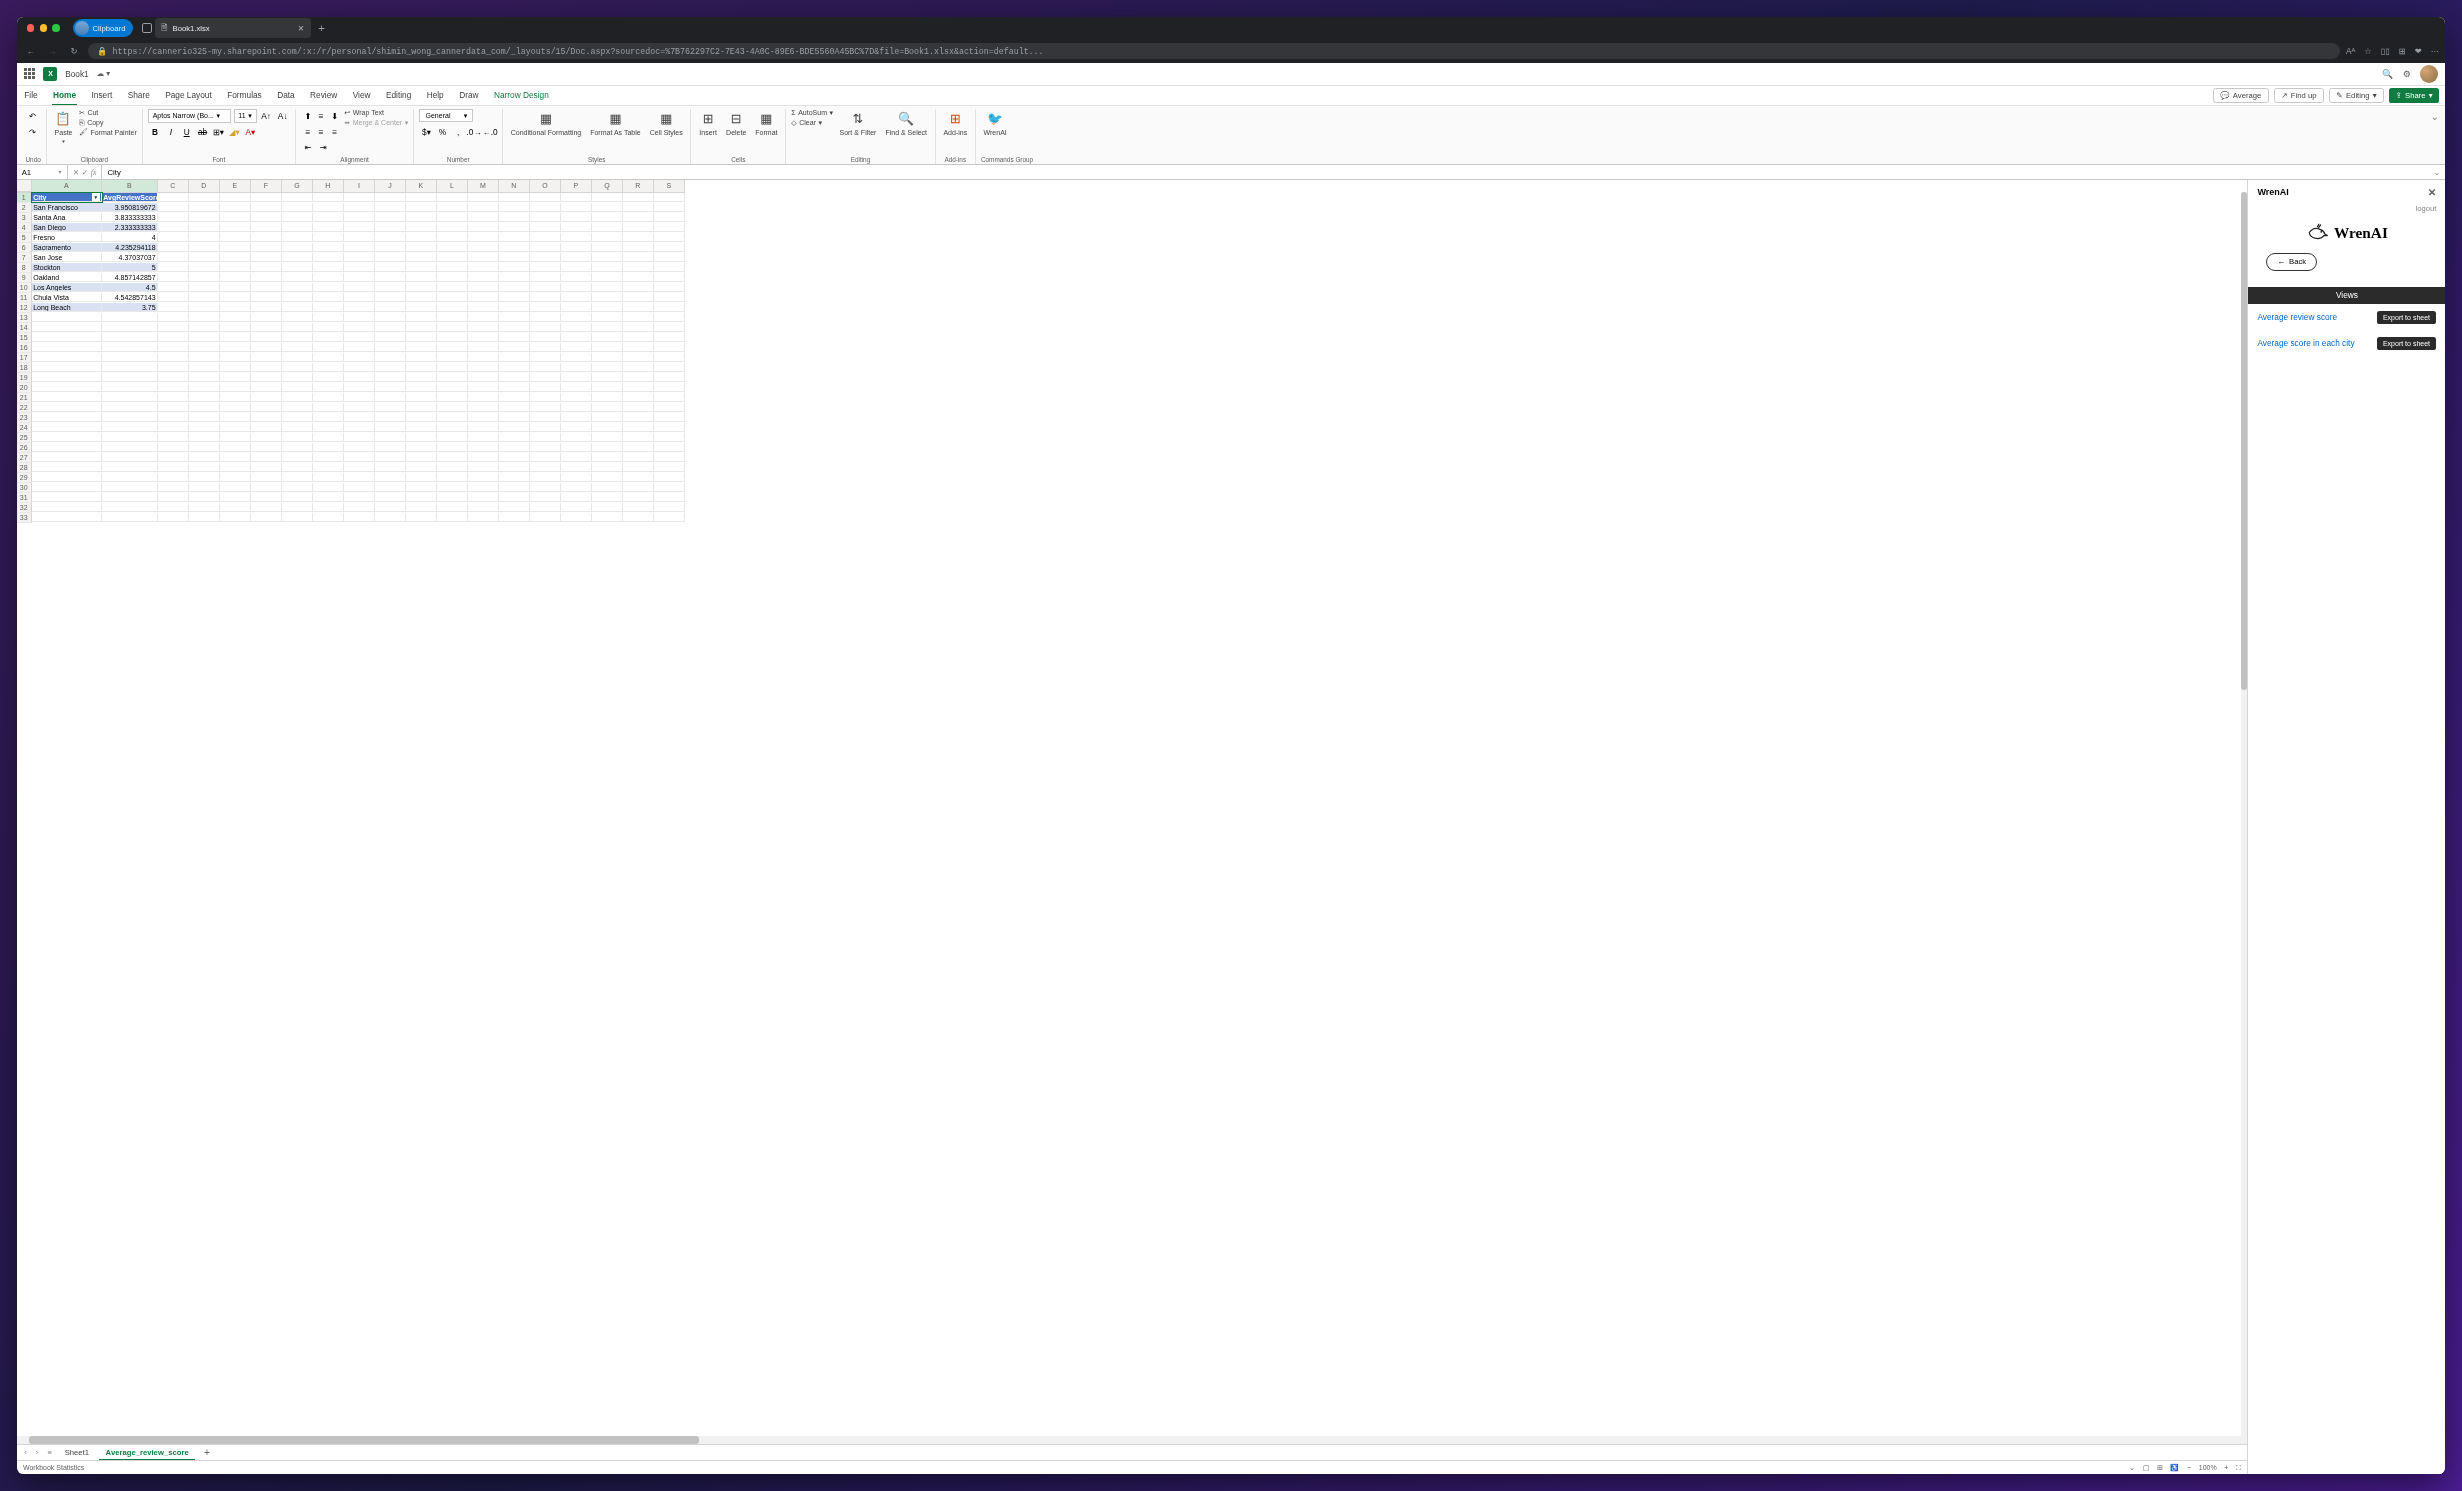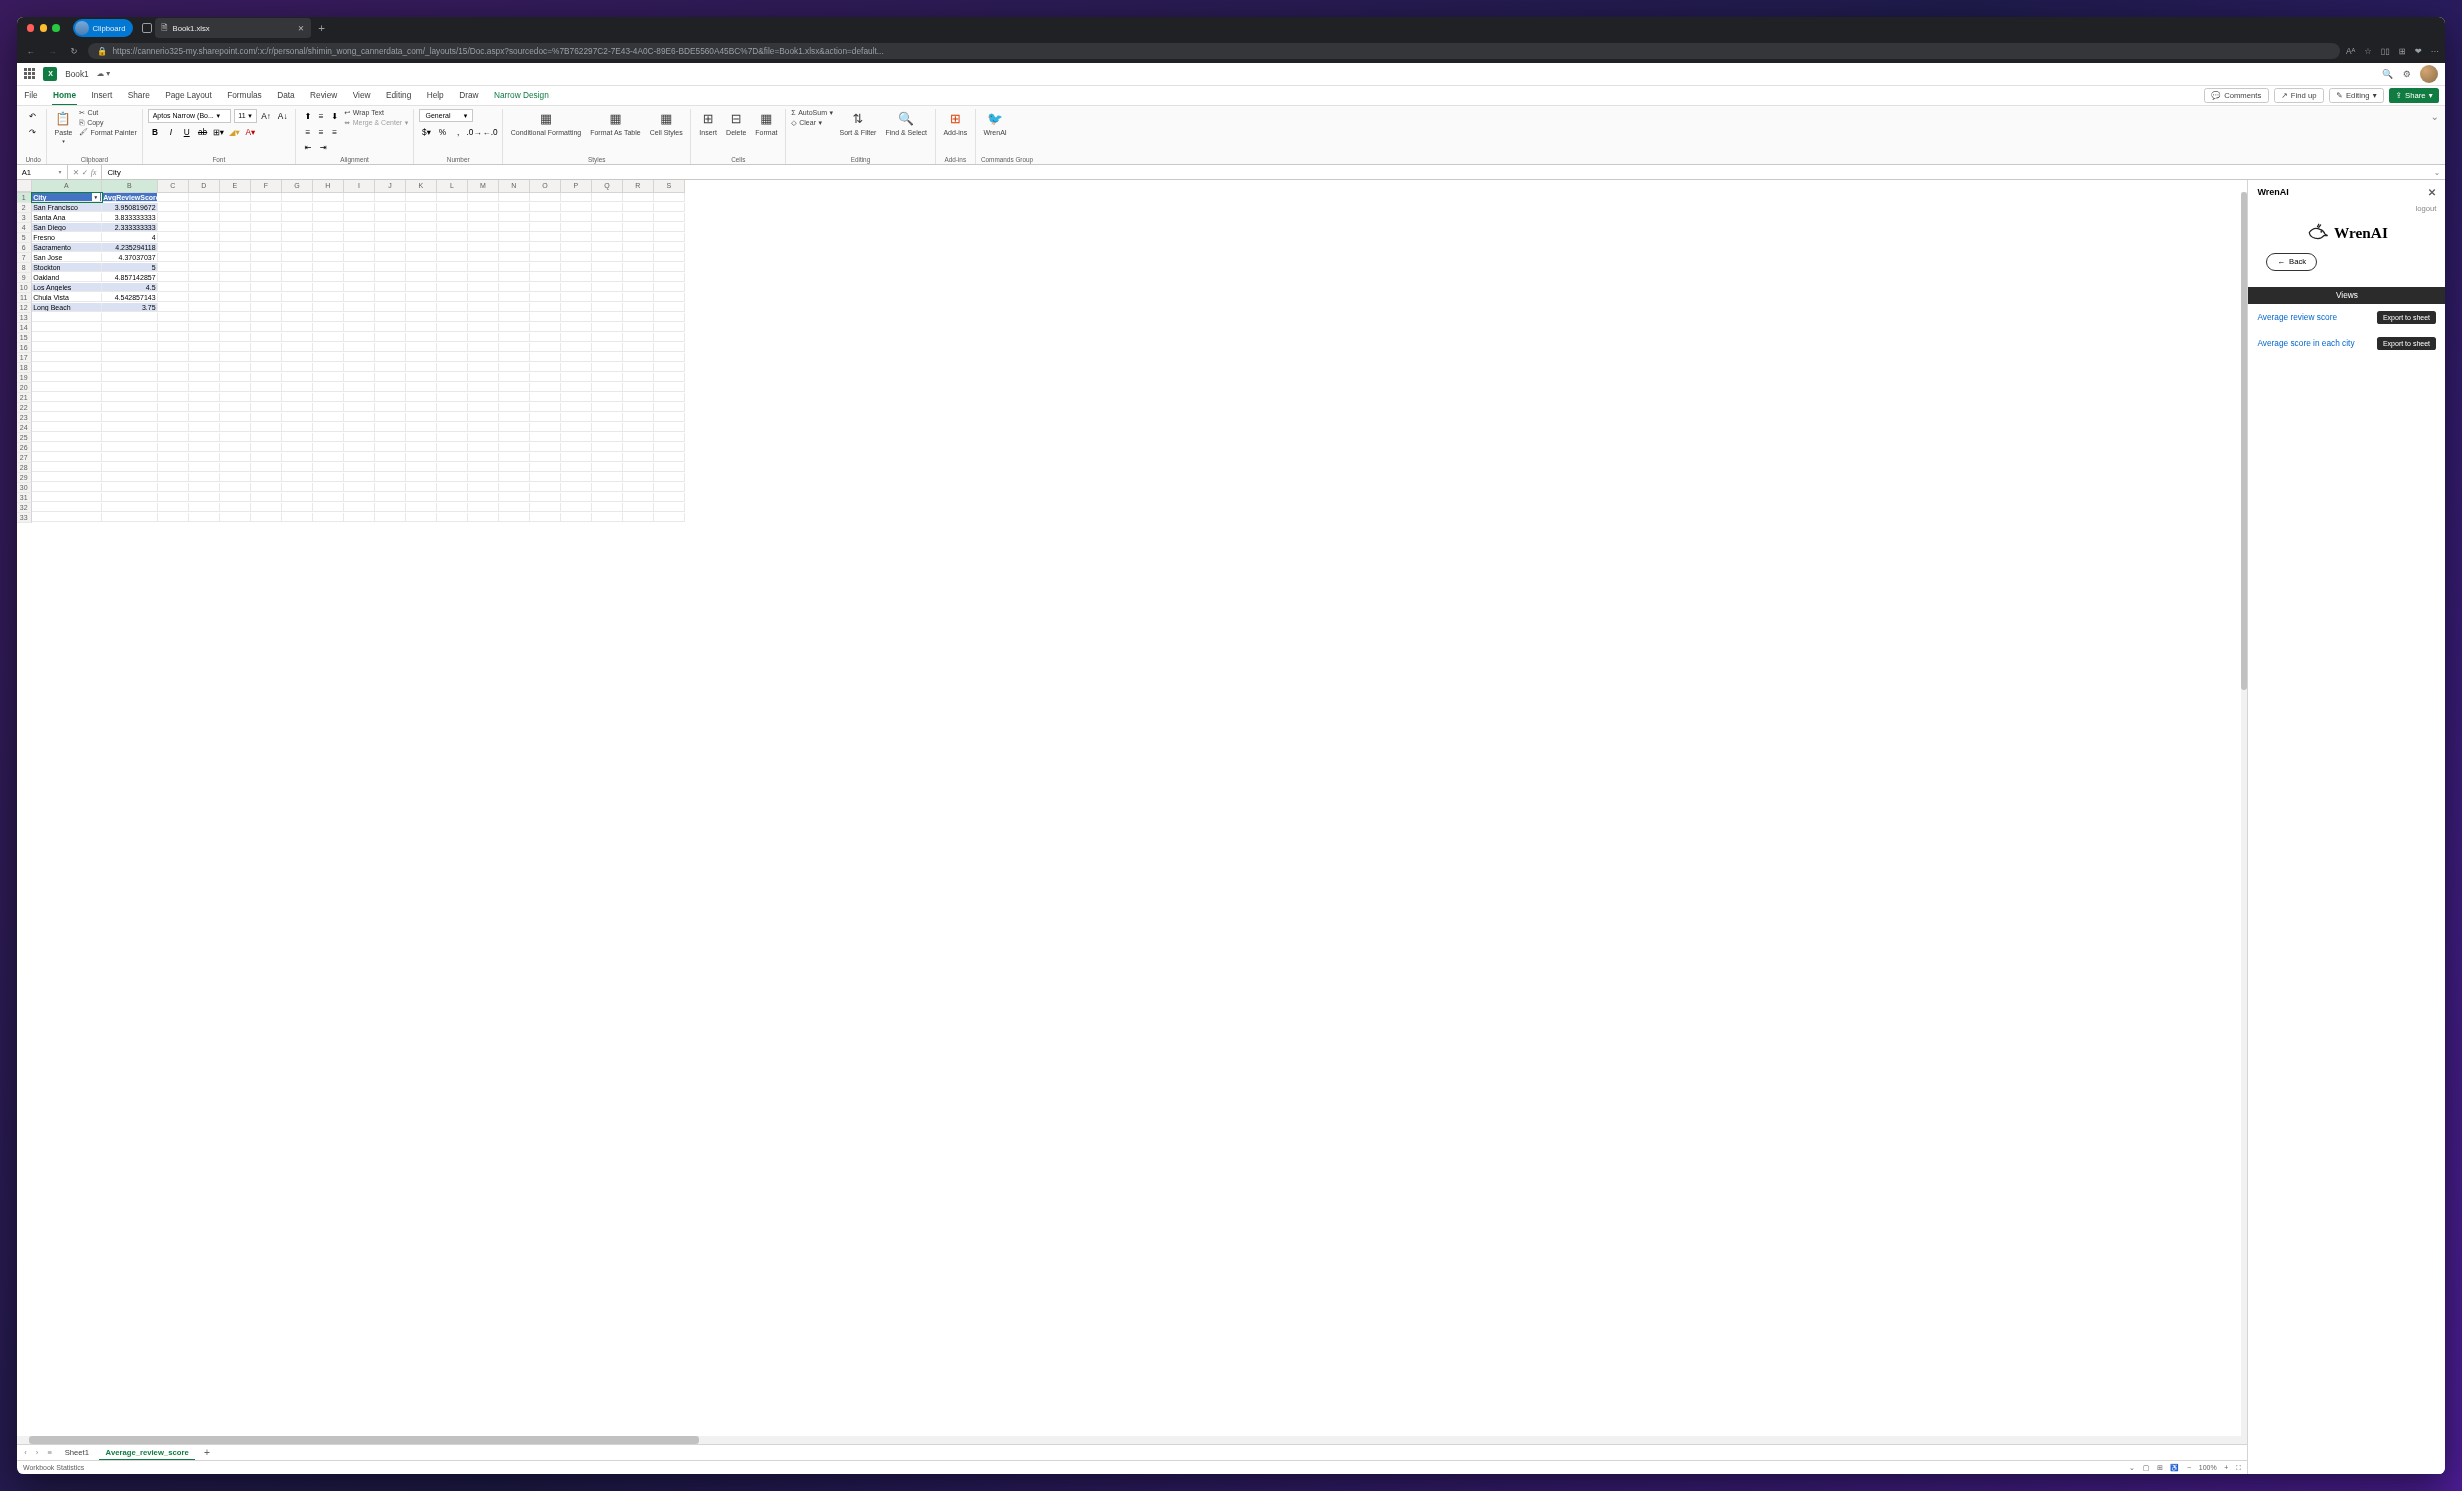--- a/index.html
+++ b/index.html
@@ -18,21 +18,21 @@
 .badge-inprivate .av { width: 14px; height: 14px; border-radius:50%; background: linear-gradient(#7ba8d9,#4a7fb5); }
 .tab-item { display: flex; align-items: center; gap: 5.1px; padding: 3.8px 6.4px; font-size: 7.7px; border-radius: 3.8px; }
 .tab-item.active { background: #35363a; }
 .tab-close { opacity: .7; cursor: pointer; }
 .box-tab { width:10.2px; height:10.2px; border:1px solid #9aa0a6; border-radius:1.9px; }
 .plus-tab { font-size: 11.5px; color:#9aa0a6; padding:0 5.1px; cursor:pointer; }
 
 .addr-bar { display: flex; align-items: center; height: 23px; padding: 0 6.4px; gap: 6.4px; color:#9aa0a6; font-size:8.3px; }
 .nav-btn { width: 15.3px; text-align:center; cursor:pointer; }
 .url-field { flex: 1; display:flex; align-items:center; gap:5.1px; background:#35363a; border-radius:11.5px; padding:3.2px 9px; overflow:hidden; white-space:nowrap; }
-.url-text { overflow:hidden; text-overflow:ellipsis; }
+.url-text { overflow:hidden; text-overflow:ellipsis;font-family:Liberation Mono, monospace; }
 .addr-icons { display:flex; gap:9px; align-items:center; }
 .addr-icons span { cursor:pointer; }
 
 
 .excel-titlebar { height: 23px; display:flex; align-items:center; padding: 0 7.7px; gap:7.7px; border-bottom:0.6px solid #e1e1e1; }
 .app-launcher { width:11.5px; display:grid; grid-template-columns:repeat(3,2.6px); gap:1.3px; cursor:pointer; }
 .app-launcher div { width:2.6px; height:2.6px; background:#616161; }
 .excel-icon { width:14px; height:14px; background:#107c41; border-radius:1.9px; display:flex; align-items:center; justify-content:center; color:#fff; font-size:7px; font-weight:bold; }
 .doc-title { font-size:8.3px; color:#424242; }
 .cloud-ind { color:#616161; font-size:7.7px; }
@@ -201,21 +201,21 @@
     <span class="ribbon-tab">Data</span>
     <span class="ribbon-tab">Review</span>
     <span class="ribbon-tab">View</span>
     <span class="ribbon-tab">Editing</span>
     <span class="ribbon-tab">Help</span>
     <span class="ribbon-tab">Draw</span>
     <span class="ribbon-tab context">Narrow Design</span>
     <div class="ribbon-right">
       <div class="pill-btn">
           <span>💬</span>
-          <span>Comments</span>
+          <span>Average</span>
         </div>
       <div class="pill-btn">
           <span>↗</span>
           <span>Find up</span>
         </div>
       <div class="pill-btn"><span>✎</span><span>Editing</span> ▾</div>
       <div class="pill-btn share"><span>⇪</span><span>Share</span> ▾</div>
     </div>
   </div>
 

